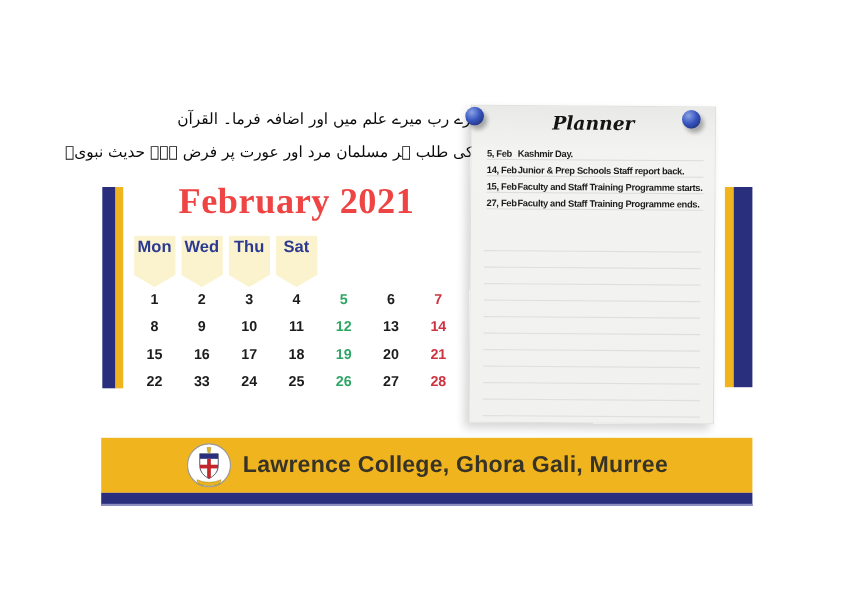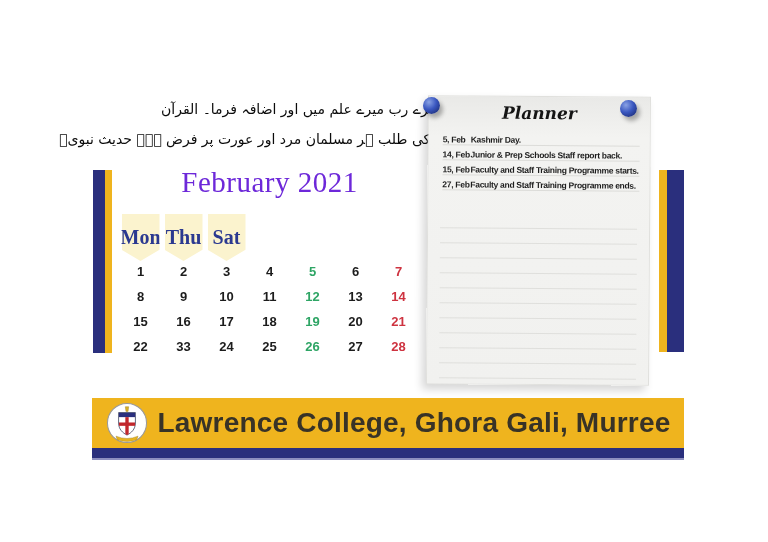--- a/index.html
+++ b/index.html
@@ -17,30 +17,30 @@
   .stripe-right{left:659px;top:170px;width:25px;height:182px;}
   .stripe .navy{background:#2A2F7D;}
   .stripe .gold{background:#EFB41E;}
   .stripe-left .navy{width:12px;}
   .stripe-left .gold{width:7px;}
   .stripe-right .gold{width:8px;}
   .stripe-right .navy{width:17px;}
 
   
   .month-title{position:absolute;left:119px;top:166px;width:301px;text-align:center;
-               font-family:"Liberation Serif",serif;font-weight:normal;font-size:29px;
-               color:#6d28d9;letter-spacing:0.5px;}
+               font-family:"Liberation Serif",serif;font-weight:bold;font-size:33px;
+               color:#ef4444;letter-spacing:0.5px;}
 
   
   .dow-row{position:absolute;left:119px;top:214px;width:301px;display:grid;
            grid-template-columns:repeat(7,43px);justify-items:center;}
   .dow-tab{width:38px;height:47px;background:#FBF3CE;
            clip-path:polygon(0 0,100% 0,100% 76%,50% 100%,0 76%);
            display:flex;align-items:flex-end;justify-content:center;}
-  .dow-tab span{display:block;margin-bottom:12px;font-size:20px;font-weight:bold;color:#2B3990;font-family:Liberation Serif, serif;}
+  .dow-tab span{display:block;margin-bottom:28px;font-size:15px;font-weight:bold;color:#2B3990;}
   .dates-grid{position:absolute;left:119px;top:259px;width:301px;display:grid;
               grid-template-columns:repeat(7,43px);grid-auto-rows:25px;}
   .date-cell{display:flex;align-items:center;justify-content:center;
              font-size:13px;font-weight:bold;color:#1C1C1C;}
   .date-cell.fri{color:#2EA565;}
   .date-cell.sun{color:#CE3340;}
 
   
   .planner{position:absolute;left:427px;top:96px;width:223px;height:289px;
            background:linear-gradient(#E9E9E7,#F3F3F1 40px,#F1F1EF);
@@ -63,21 +63,21 @@
        background:radial-gradient(circle at 35% 30%,#8AA2E4 0%,#3A57C0 45%,#1E2F7A 85%);
        box-shadow:3px 4px 4px rgba(0,0,0,0.30);}
   .pin-left{left:423px;top:97px;}
   .pin-right{left:620px;top:100px;}
 
   
   .footer{position:absolute;left:92px;top:398px;width:592px;}
   .footer-gold{height:50px;background:#EFB41E;display:flex;align-items:center;
                justify-content:center;gap:10px;}
   .footer-navy{height:12px;background:#2A2F7D;border-bottom:2px solid #8D8FC0;box-sizing:border-box;}
-  .footer-text{font-size:28px;font-weight:bold;color:#383327;letter-spacing:0.2px;}
+  .footer-text{font-size:21px;font-weight:bold;color:#383327;letter-spacing:0.2px;}
   .crest{width:42px;height:42px;flex:none;}
 </style>
 </head>
 <body>
 
 <div class="page">
 
   <div class="quote">
     <div>اے میرے رب میرے علم میں اور اضافہ فرما۔ القرآن</div>
     <div>علم کی طلب ہر مسلمان مرد اور عورت پر فرض ہے۔ حدیث نبویؐ</div>
@@ -90,20 +90,23 @@
   <div class="stripe stripe-right">
     <div class="gold"></div>
     <div class="navy"></div>
   </div>
 
   <div class="month-title">February 2021</div>
 
   <div class="dow-row">
     <div class="dow-tab">
         <span>Mon</span>
+      </div>
+    <div class="dow-tab">
+        <span>Wed</span>
       </div>
     <div class="dow-tab">
         <span>Thu</span>
       </div>
     <div class="dow-tab">
         <span>Sat</span>
       </div>
   </div>
 
   <div class="dates-grid">

